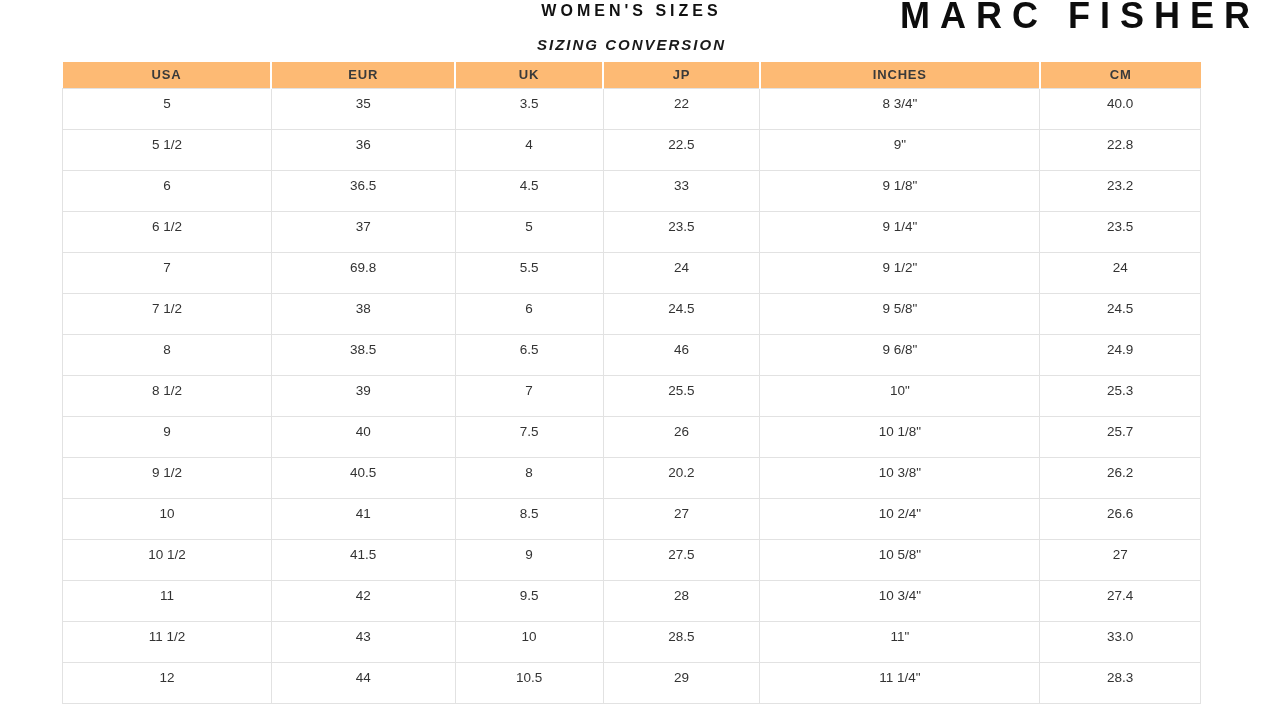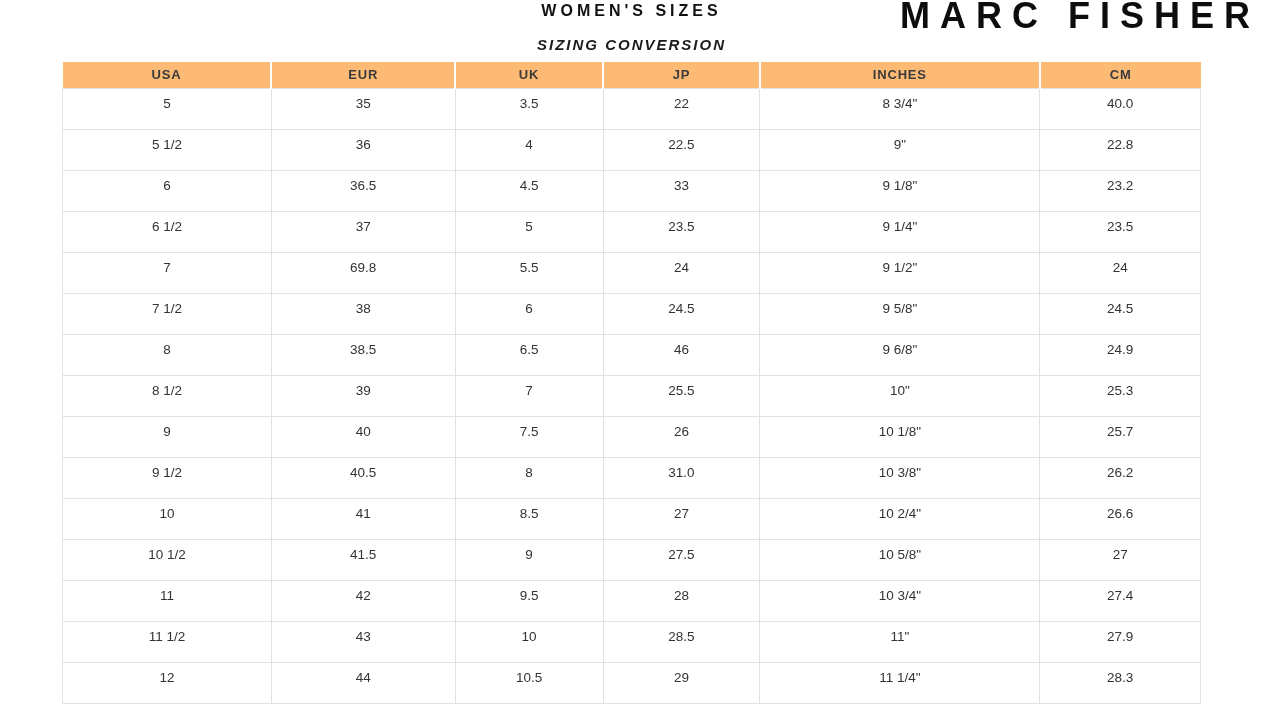--- a/index.html
+++ b/index.html
@@ -190,21 +190,21 @@
             <td>40</td>
             <td>7.5</td>
             <td>26</td>
             <td>10 1/8"</td>
             <td>25.7</td>
           </tr>
           <tr>
             <td>9 1/2</td>
             <td>40.5</td>
             <td>8</td>
-            <td>31.0</td>
+            <td>20.2</td>
             <td>10 3/8"</td>
             <td>26.2</td>
           </tr>
           <tr>
             <td>10</td>
             <td>41</td>
             <td>8.5</td>
             <td>27</td>
             <td>10 2/4"</td>
             <td>26.6</td>
@@ -224,21 +224,21 @@
             <td>28</td>
             <td>10 3/4"</td>
             <td>27.4</td>
           </tr>
           <tr>
             <td>11 1/2</td>
             <td>43</td>
             <td>10</td>
             <td>28.5</td>
             <td>11"</td>
-            <td>27.9</td>
+            <td>33.0</td>
           </tr>
           <tr>
             <td>12</td>
             <td>44</td>
             <td>10.5</td>
             <td>29</td>
             <td>11 1/4"</td>
             <td>28.3</td>
           </tr>
         </tbody>

